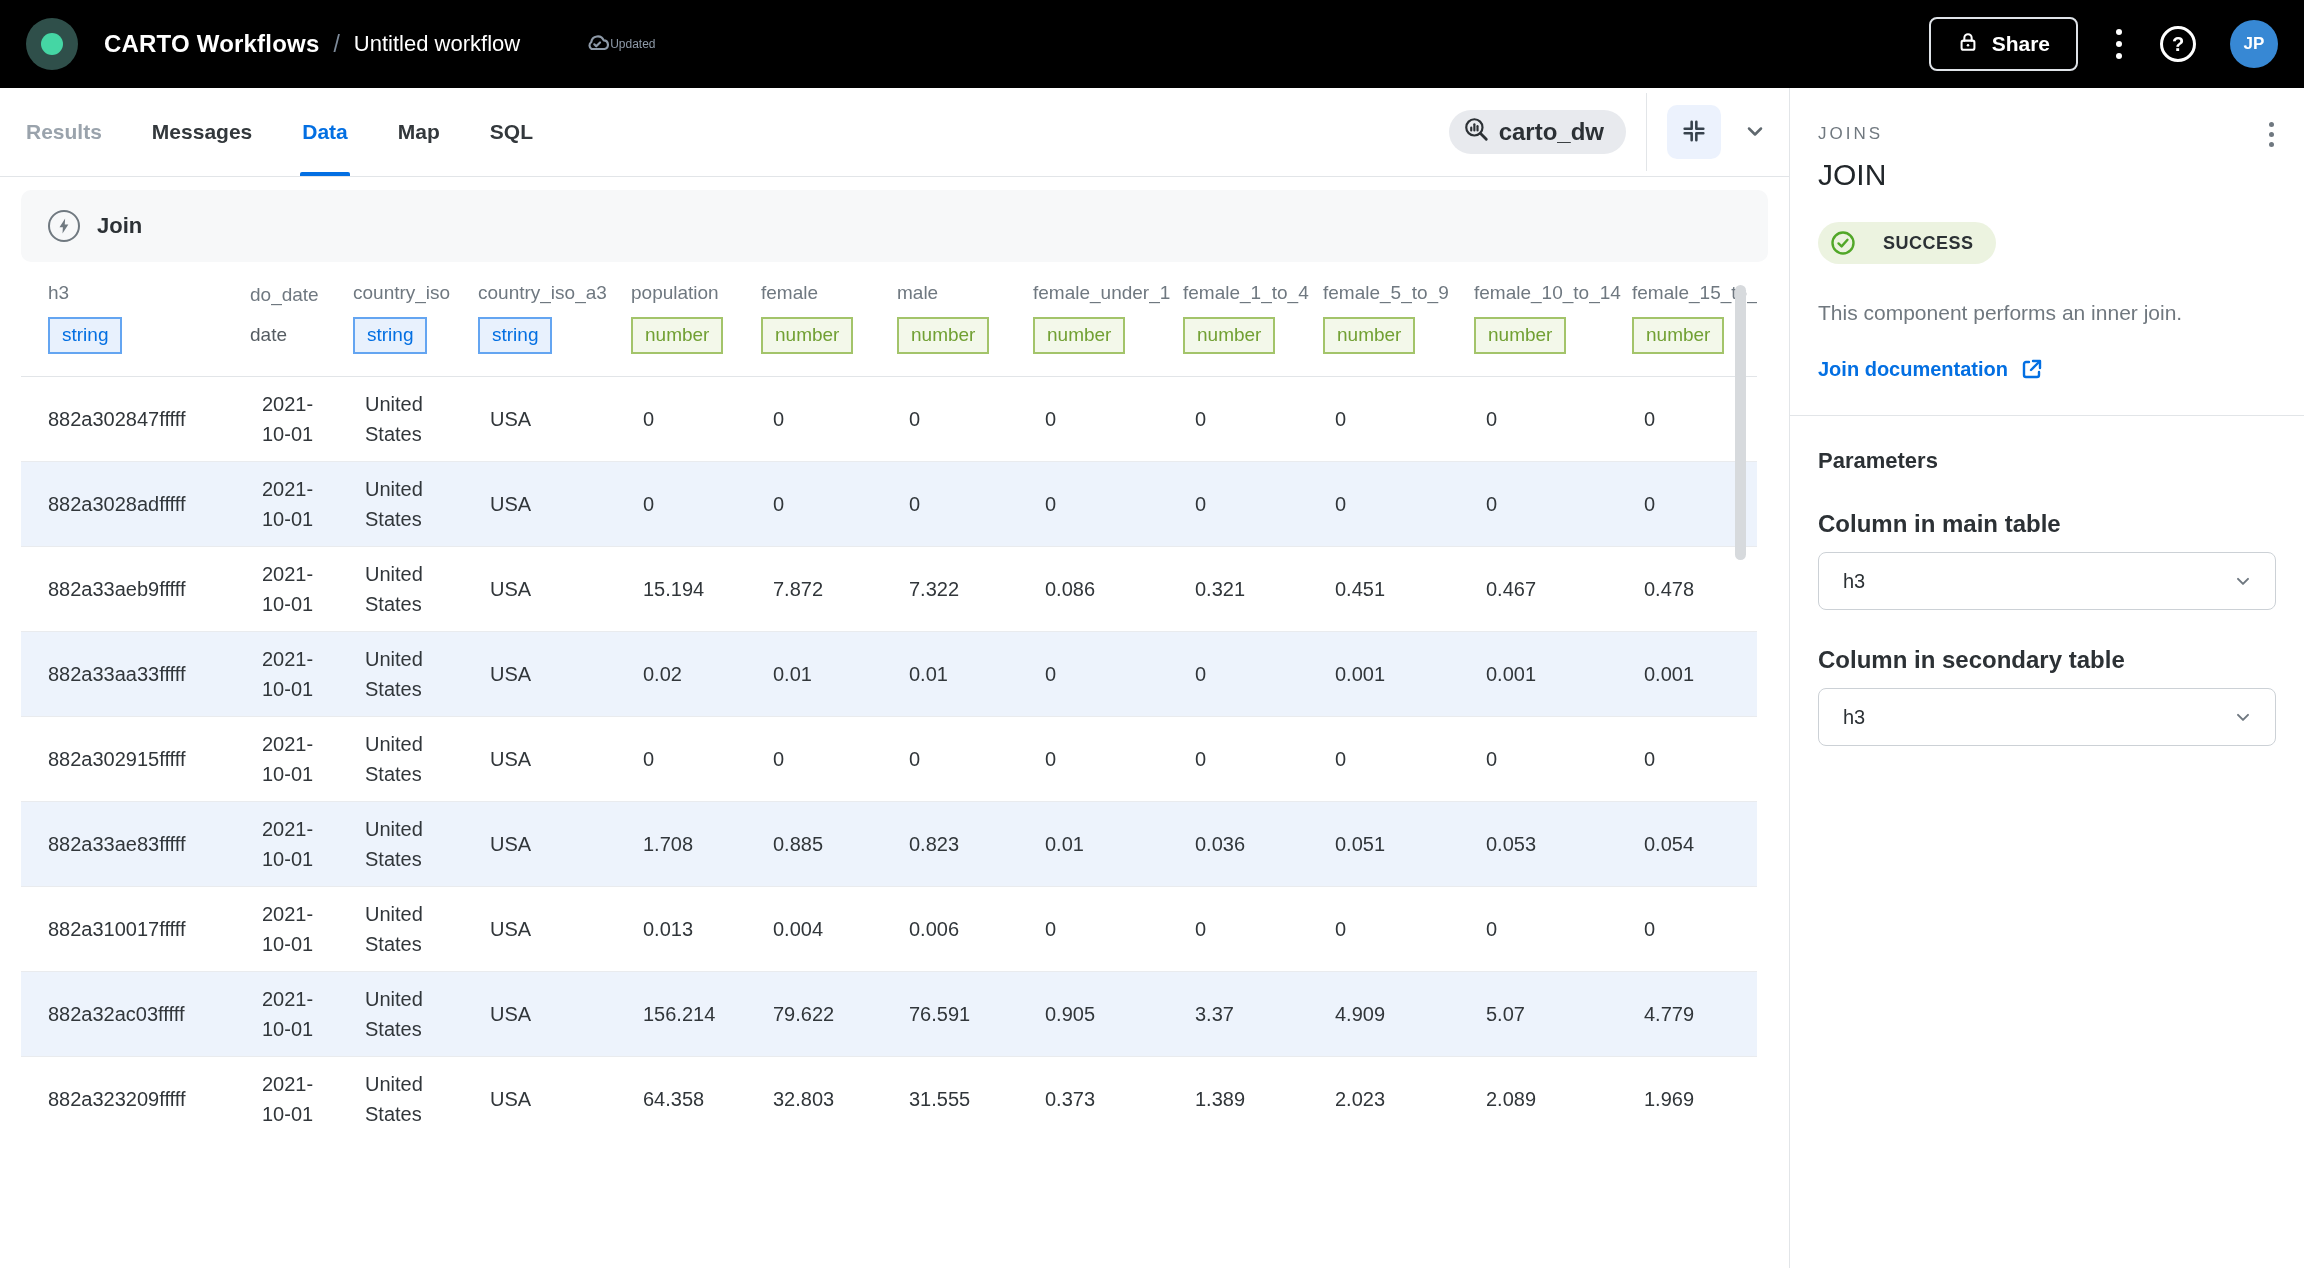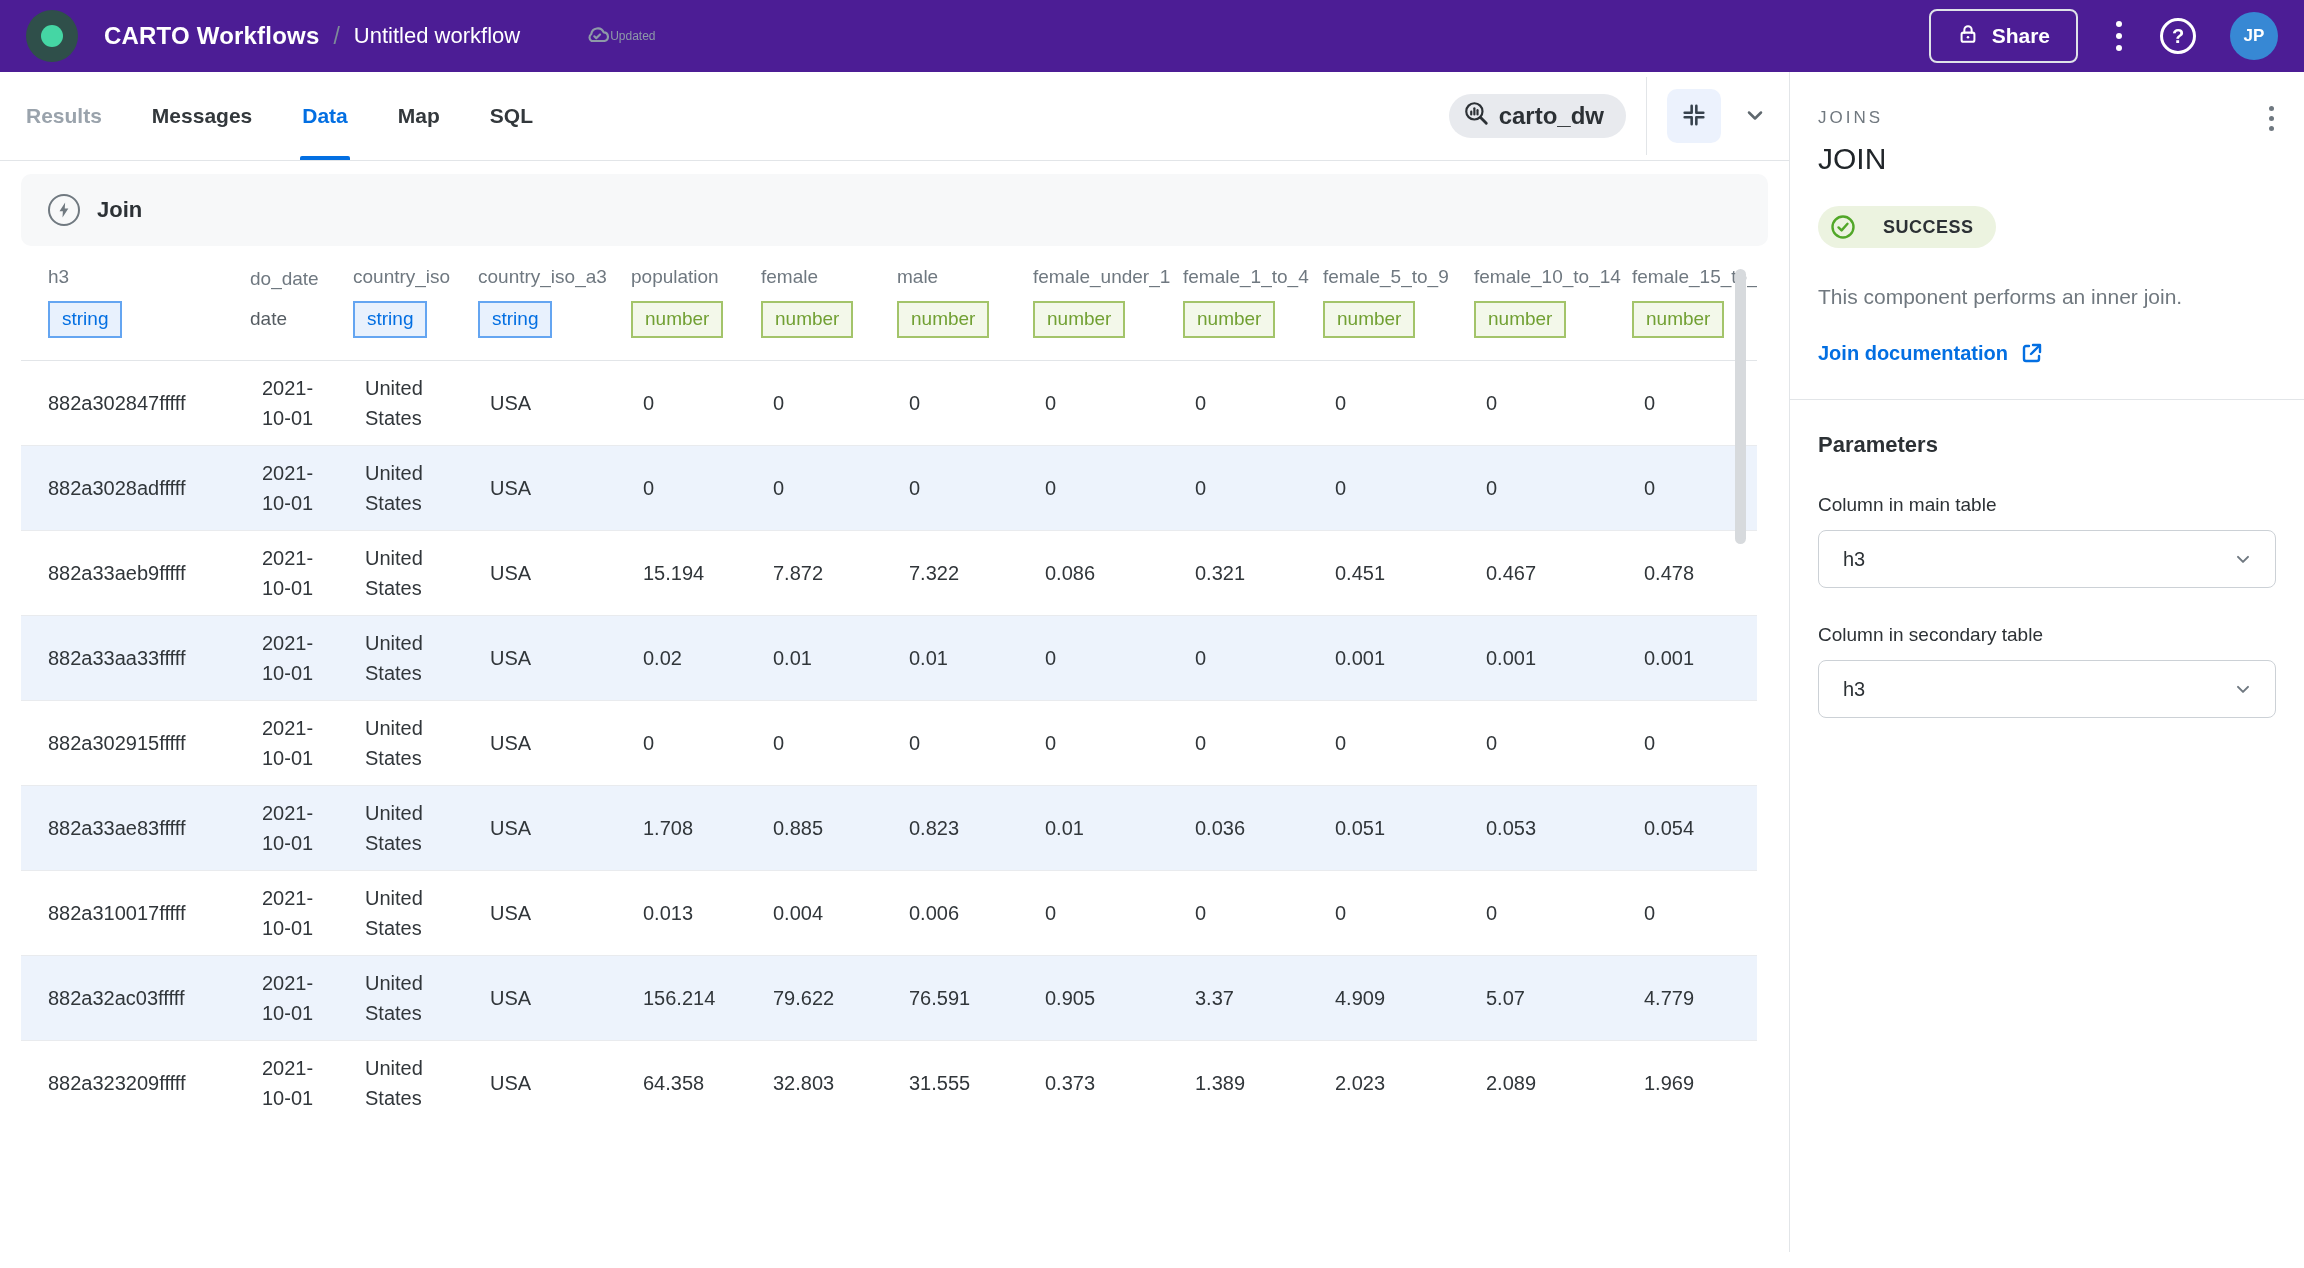--- a/index.html
+++ b/index.html
@@ -1,20 +1,20 @@
 <!DOCTYPE html>
 <html><head>
 <meta charset="utf-8">
 <style>
   * { box-sizing: border-box; margin: 0; padding: 0; }
   html, body { width: 2304px; height: 1268px; overflow: hidden; background: #fff;
     font-family: "Liberation Sans", sans-serif; }
 
   
-  .topbar { height: 72px; background: #4c1d95; display: flex; align-items: center;
+  .topbar { height: 88px; background: #000000; display: flex; align-items: center;
     padding: 0 26px; color: #fff; justify-content: space-between; }
   .logo { width: 52px; height: 52px; border-radius: 50%; background: #2f4f4a;
     display: flex; align-items: center; justify-content: center; margin-right: 26px; flex: none; }
   .logo-dot { width: 22px; height: 22px; border-radius: 50%; background: #45d6a4; }
   .brand { font-size: 24px; font-weight: 700; letter-spacing: 0.2px; }
   .crumb-sep { color: #7d8a99; font-size: 23px; margin: 0 14px; font-weight: 400; }
   .wf-title { font-size: 22px; font-weight: 400; color: #fff; }
   .updated { display: flex; align-items: center; gap: 0; margin-left: 64px;
     color: #8e9aa8; font-size: 12px; }
   .topbar-right { margin-left: auto; display: flex; align-items: center; }
@@ -104,21 +104,21 @@
   .panel-kebab i { width: 5px; height: 5px; border-radius: 50%; background: #6f7880; display: block; }
   .panel-title { font-size: 30px; font-weight: 500; color: #21262a; margin-top: 14px; }
   .status-pill { display: inline-flex; align-items: center; gap: 27px; margin-top: 30px;
     background: #ecf3e0; border-radius: 999px; height: 42px; padding: 0 22px 0 12px; }
   .status-pill span { font-size: 18px; font-weight: 600; color: #2c3135; letter-spacing: 0.5px; }
   .panel-desc { margin-top: 34px; font-size: 21px; color: #70787f; line-height: 1.4; }
   .doc-link { margin-top: 30px; display: inline-flex; align-items: center; gap: 12px;
     font-size: 20px; font-weight: 700; color: #036fe2; cursor: pointer; text-decoration: none; }
   .panel-divider { height: 1px; background: #e2e5e8; margin: 34px -28px 0 -28px; }
   .params-title { margin-top: 32px; font-size: 22px; font-weight: 700; color: #2c3135; }
-  .field-label { margin-top: 36px; font-size: 19px; color: #2c3135; }
+  .field-label { margin-top: 36px; font-size: 24px; color: #2c3135; font-weight: bold; }
   .select { margin-top: 14px; height: 58px; border: 1px solid #ccd1d6; border-radius: 8px;
     display: flex; align-items: center; justify-content: space-between;
     padding: 0 22px 0 24px; cursor: pointer; background: #fff; }
   .select span { font-size: 20px; color: #2c3135; }
 </style>
 </head>
 <body>
 
 <header class="topbar">
   <div class="logo">

